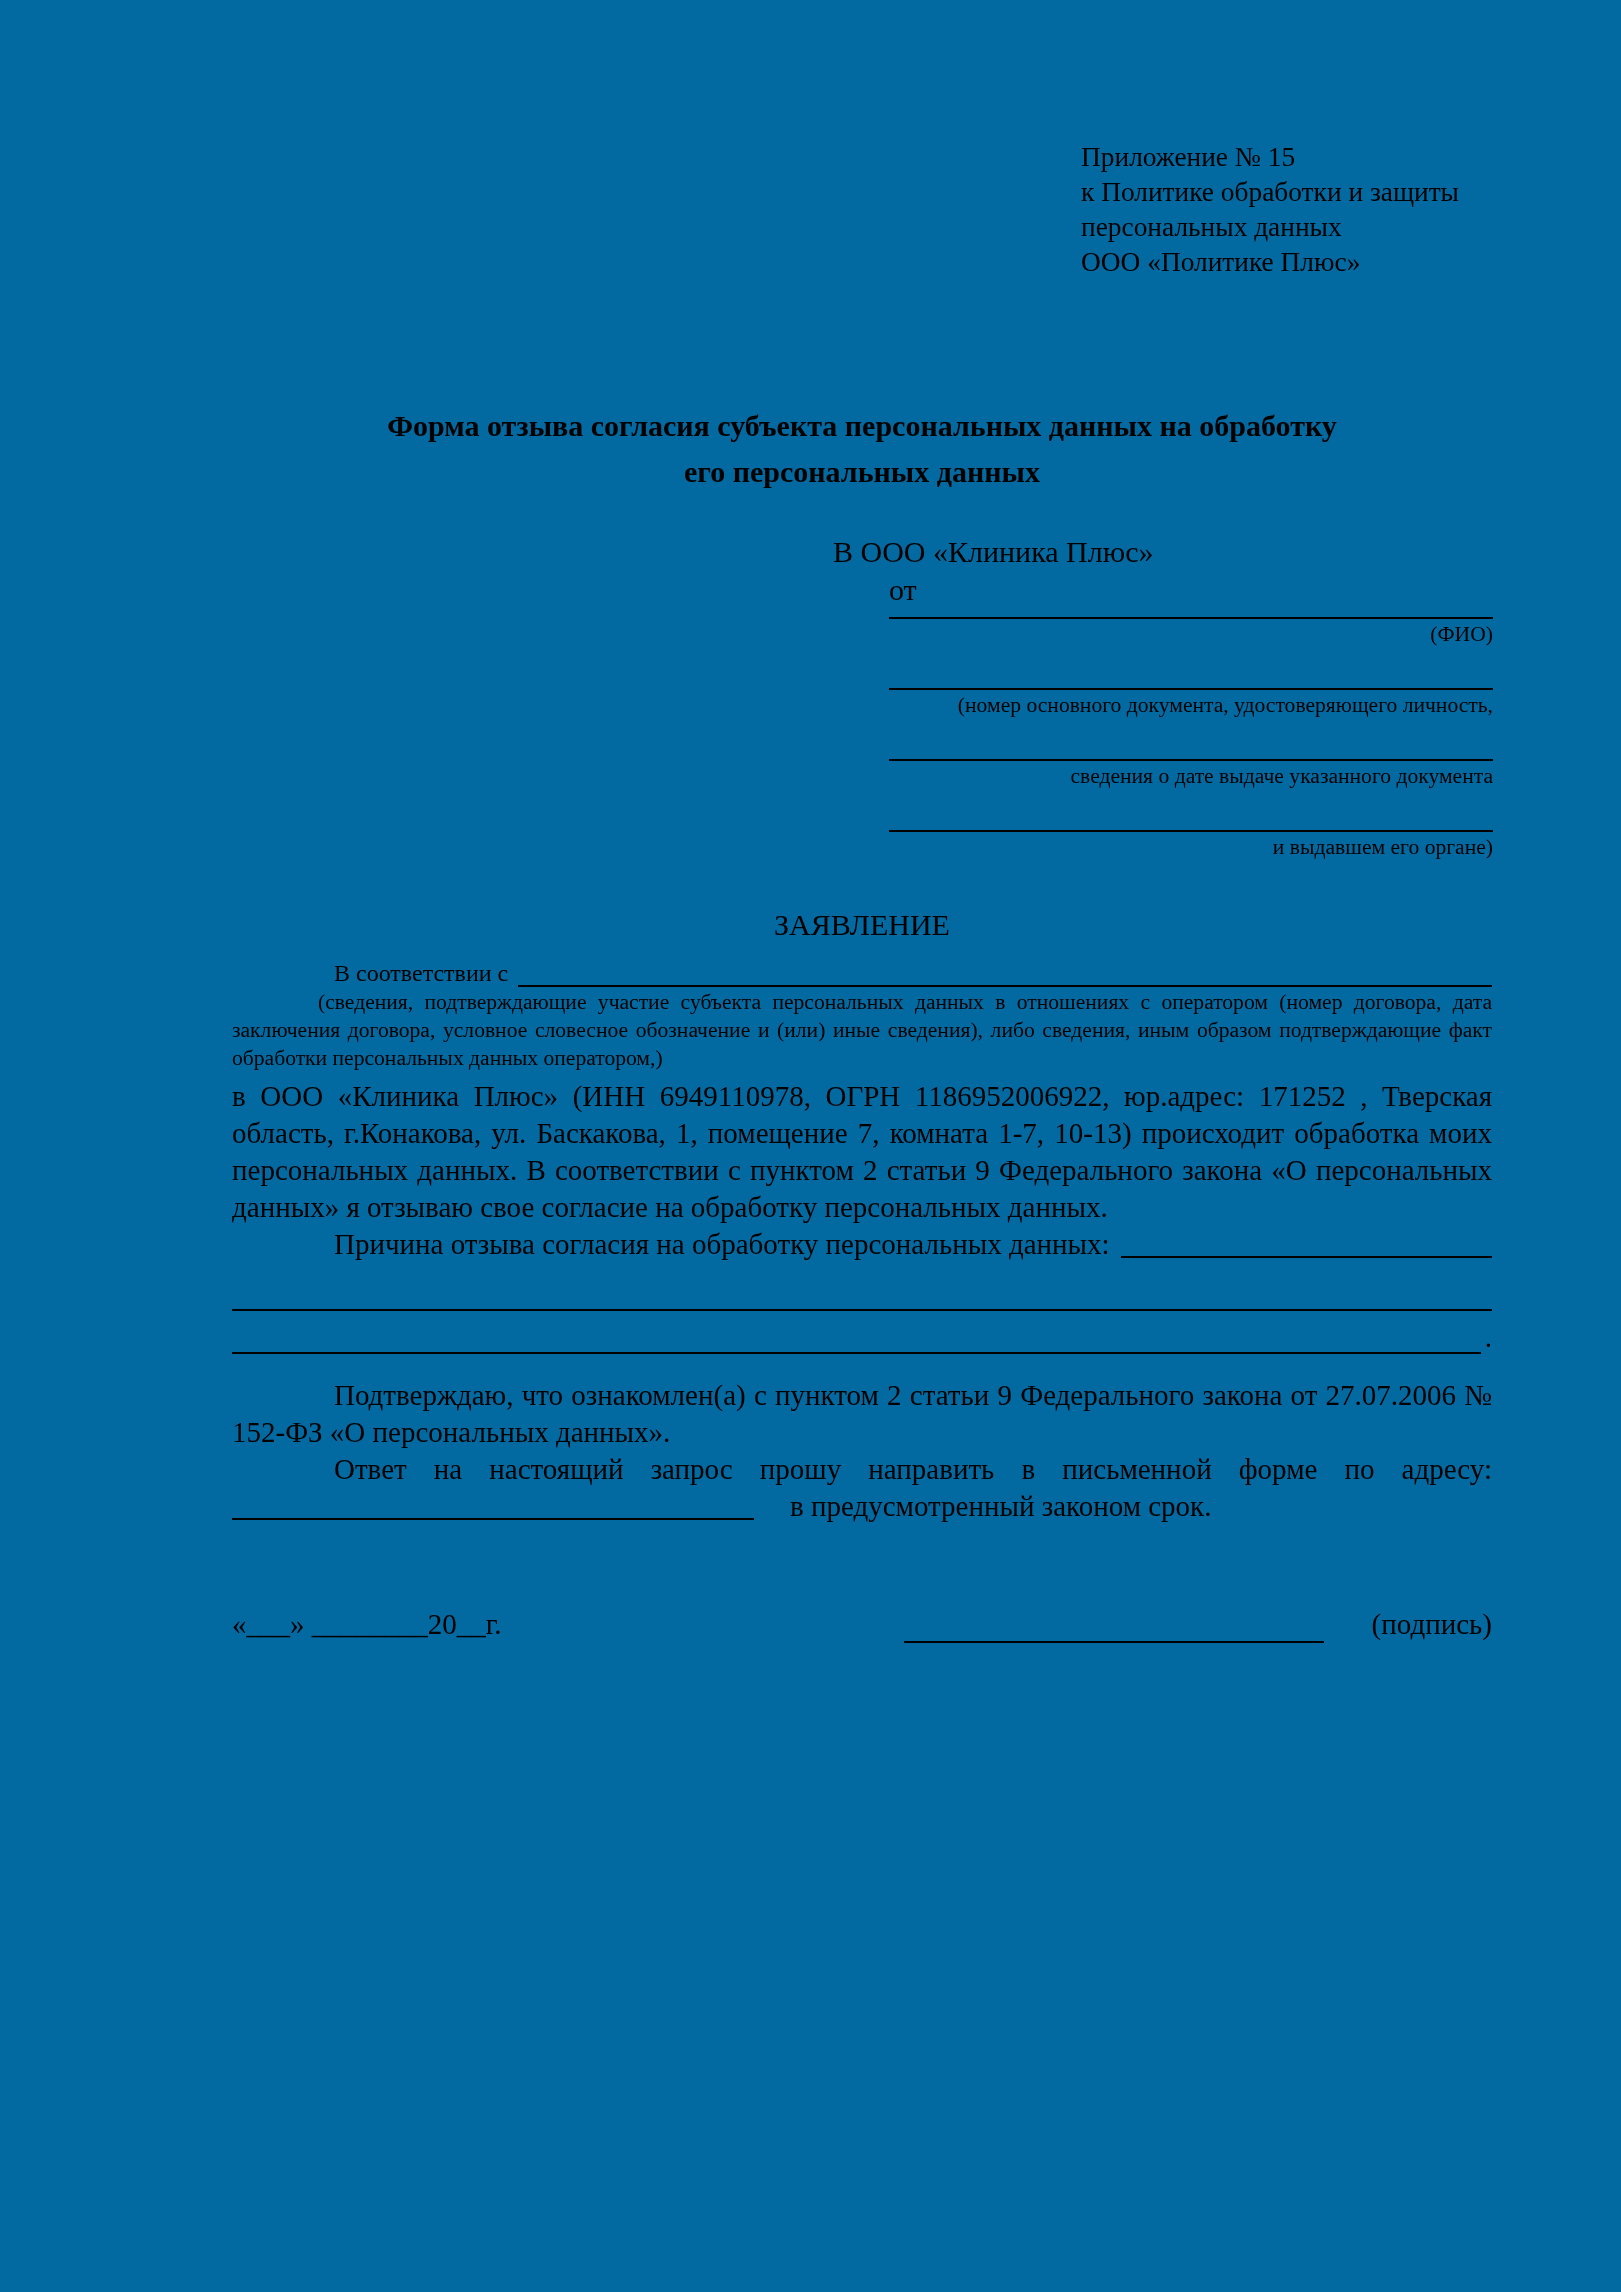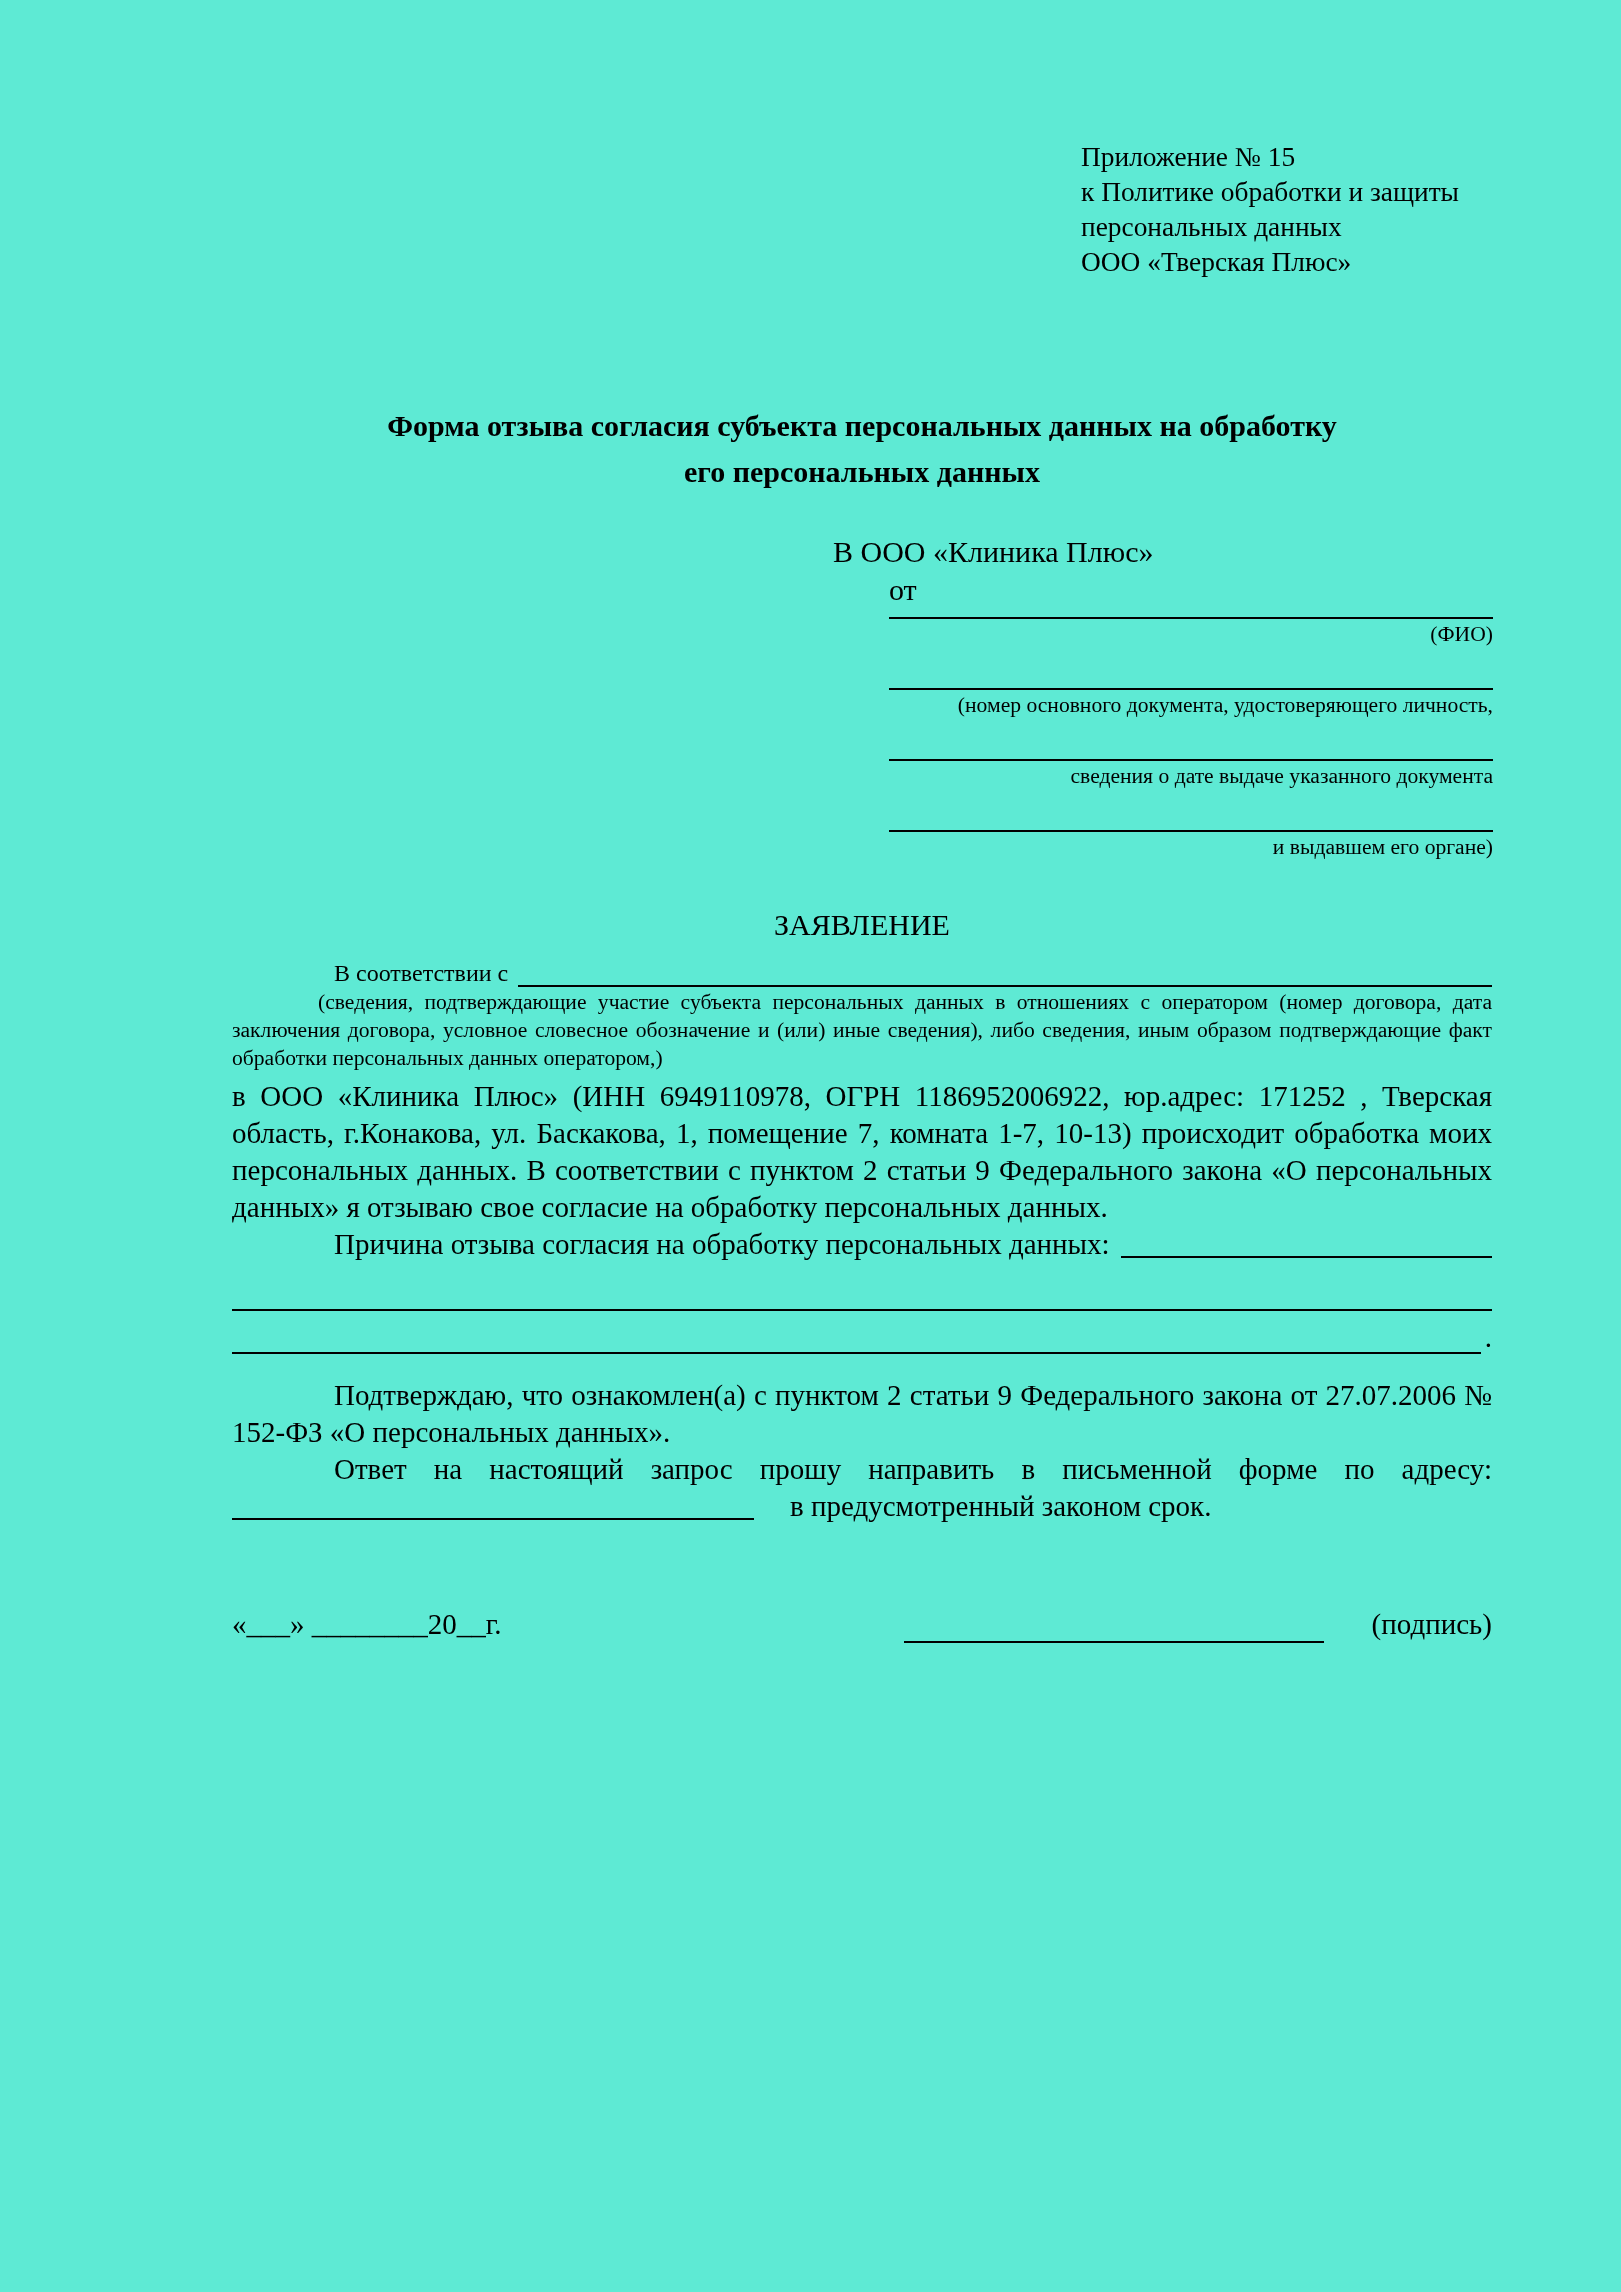--- a/index.html
+++ b/index.html
@@ -1,19 +1,19 @@
 <!DOCTYPE html>
 <html><head>
 <meta charset="utf-8">
 <style>
   html,body { margin:0; padding:0; background:#ffffff; }
   .page {
     position:relative;
     width:1621px; height:2293px;
-    background:#5eead4; color:#000000;
+    background:#0369a1; color:#000000;
     font-family:"Liberation Serif", serif;
     overflow:hidden;
   }
   .content {
     position:absolute; left:232px; top:0;
     width:1260px;
   }
   .appendix {
     margin-left:849px; padding-top:140px;
     font-size:27.4px; line-height:35px;
@@ -75,21 +75,21 @@
 </head>
 <body>
 
 <div class="page">
   <div class="content">
 
     <div class="appendix">
       <div>Приложение № 15</div>
       <div>к Политике обработки и защиты</div>
       <div>персональных данных</div>
-      <div>ООО «Тверская Плюс»</div>
+      <div>ООО «Политике Плюс»</div>
     </div>
 
     <div class="doc-title">
       <div>Форма отзыва согласия субъекта персональных данных на обработку</div>
       <div>его персональных данных</div>
     </div>
 
     <div class="addr-to">В ООО «Клиника Плюс»</div>
     <div class="addr-from">от</div>
 

